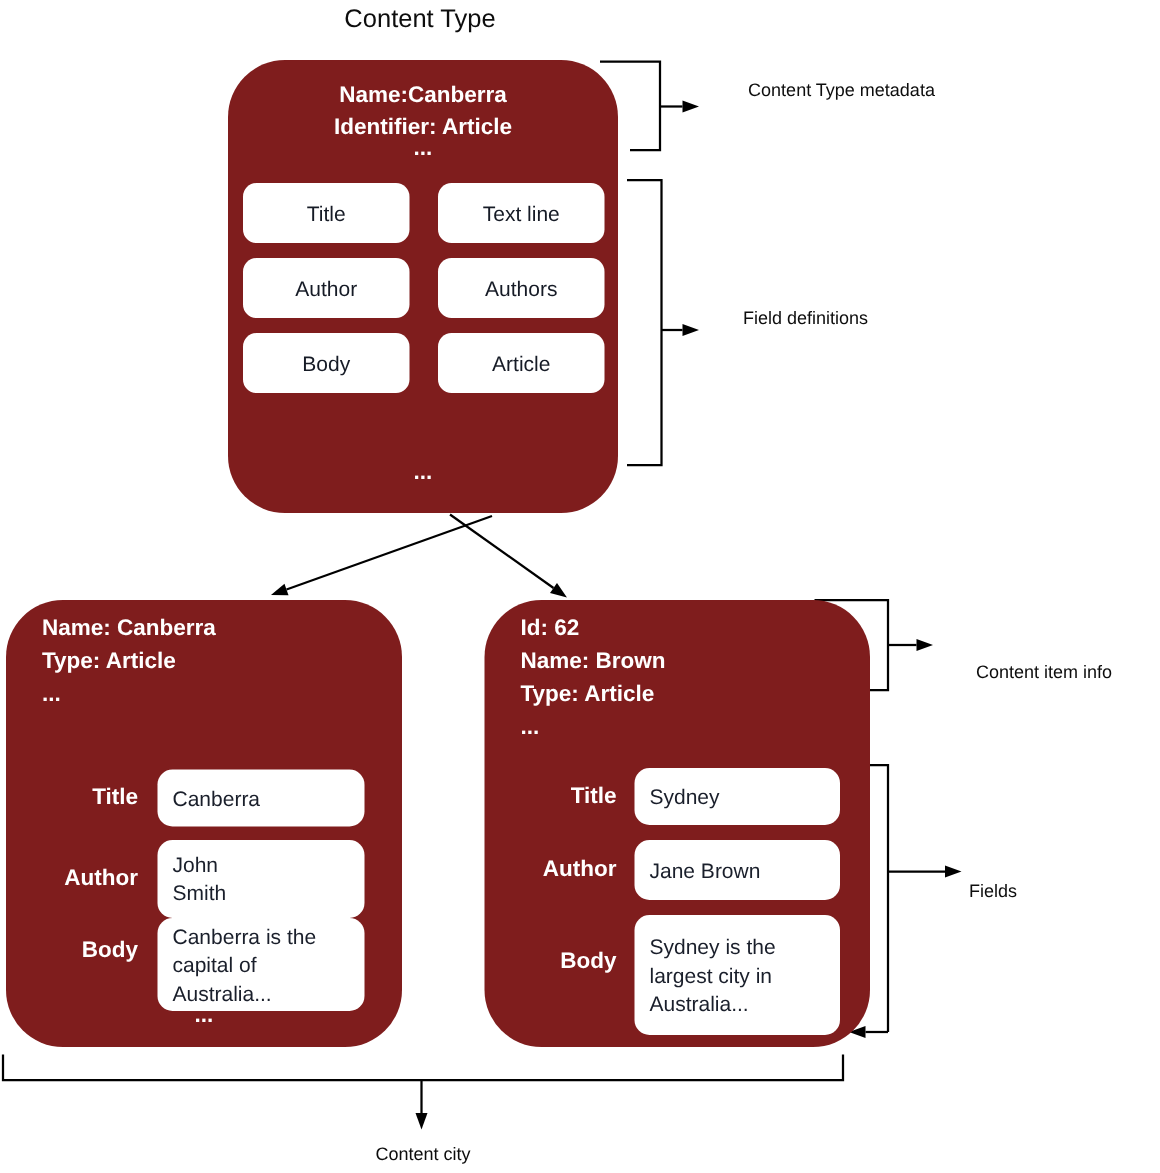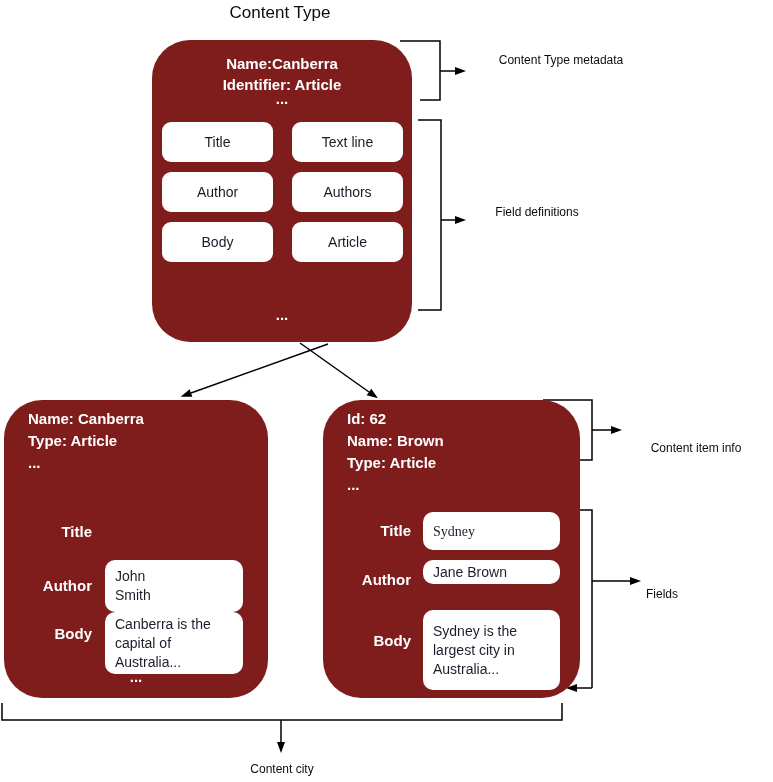--- a/index.html
+++ b/index.html
@@ -110,41 +110,42 @@
   <div class="lbl center lbl-ct-metadata">Content Type metadata</div>
   <div class="lbl center lbl-field-defs">Field definitions</div>
 
   <div class="darkbox item-box-left">
     <div class="item-meta">
       <div>Name: Canberra</div>
       <div>Type: Article</div>
       <div>...</div>
     </div>
     <div class="f-label" style="top:123px;">Title</div>
+    <div class="f-value" style="left:101px;top:113px;width:138px;height:38px;">Canberra</div>
     <div class="f-label" style="top:177px;">Author</div>
     <div class="f-value" style="left:101px;top:160px;width:138px;height:52px;">John
 Smith</div>
     <div class="f-label" style="top:225px;">Body</div>
     <div class="f-value" style="left:101px;top:212px;width:138px;height:62px;">Canberra is the
 capital of
 Australia...</div>
     <div class="item-ellipsis">...</div>
   </div>
 
   <div class="darkbox item-box-right">
     <div class="item-meta">
       <div>Id: 62</div>
       <div>Name: Brown</div>
       <div>Type: Article</div>
       <div>...</div>
     </div>
     <div class="f-label" style="top:122px;">Title</div>
-    <div class="f-value" style="left:100px;top:112px;width:137px;height:38px;font-family:Liberation Serif, serif;">Sydney</div>
+    <div class="f-value" style="left:100px;top:112px;width:137px;height:38px;">Sydney</div>
     <div class="f-label" style="top:171px;">Author</div>
-    <div class="f-value" style="left:100px;top:160px;width:137px;height:24px;">Jane Brown</div>
+    <div class="f-value" style="left:100px;top:160px;width:137px;height:40px;">Jane Brown</div>
     <div class="f-label" style="top:232px;">Body</div>
     <div class="f-value" style="left:100px;top:210px;width:137px;height:80px;">Sydney is the
 largest city in
 Australia...</div>
     <div class="item-ellipsis">...</div>
   </div>
 
   <div class="lbl center lbl-item-info">Content item info</div>
   <div class="lbl lbl-fields">Fields</div>
 

